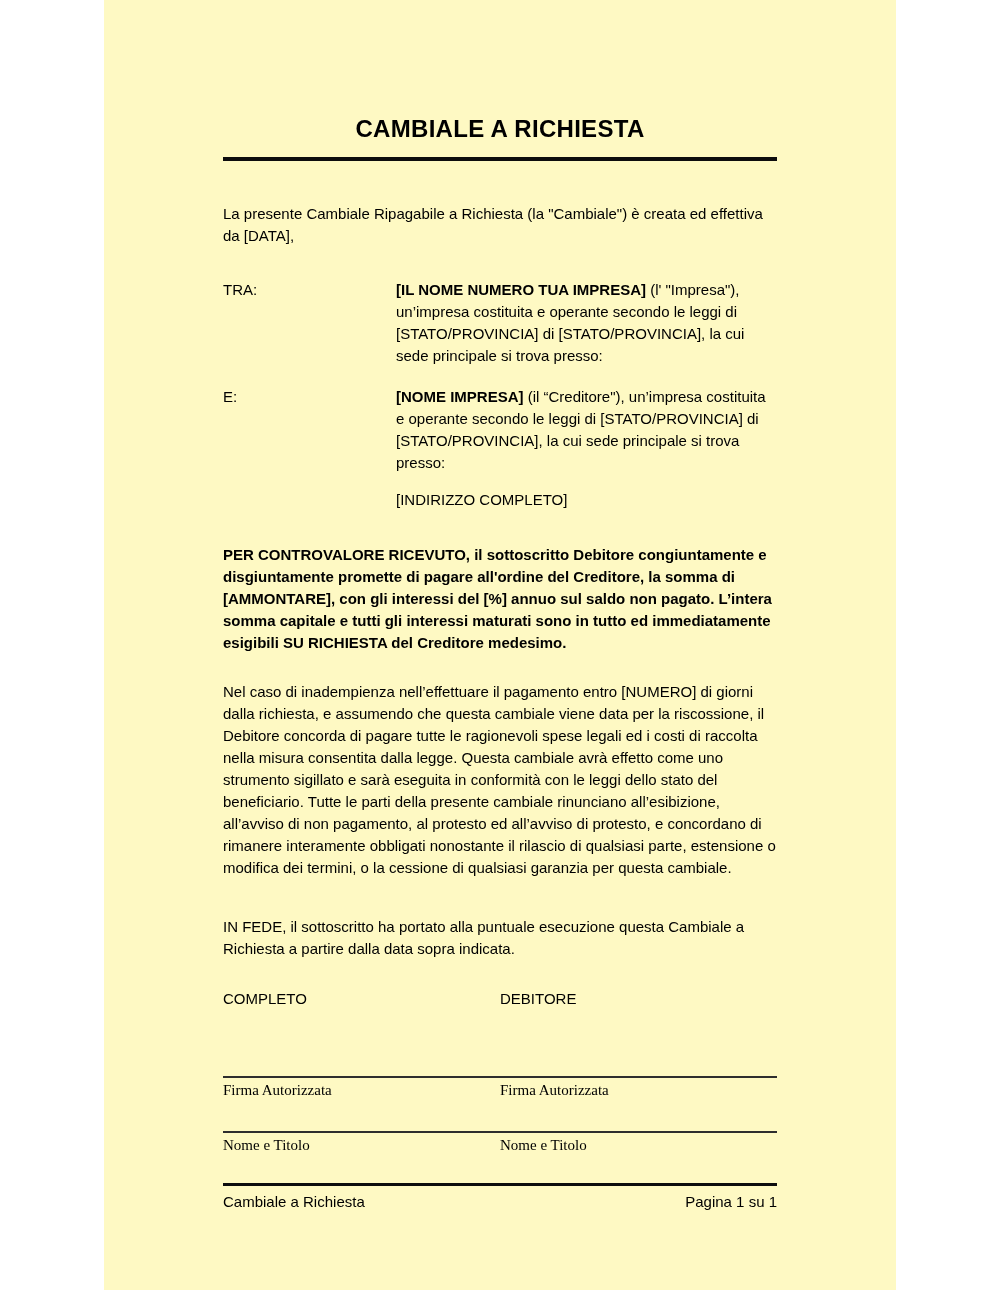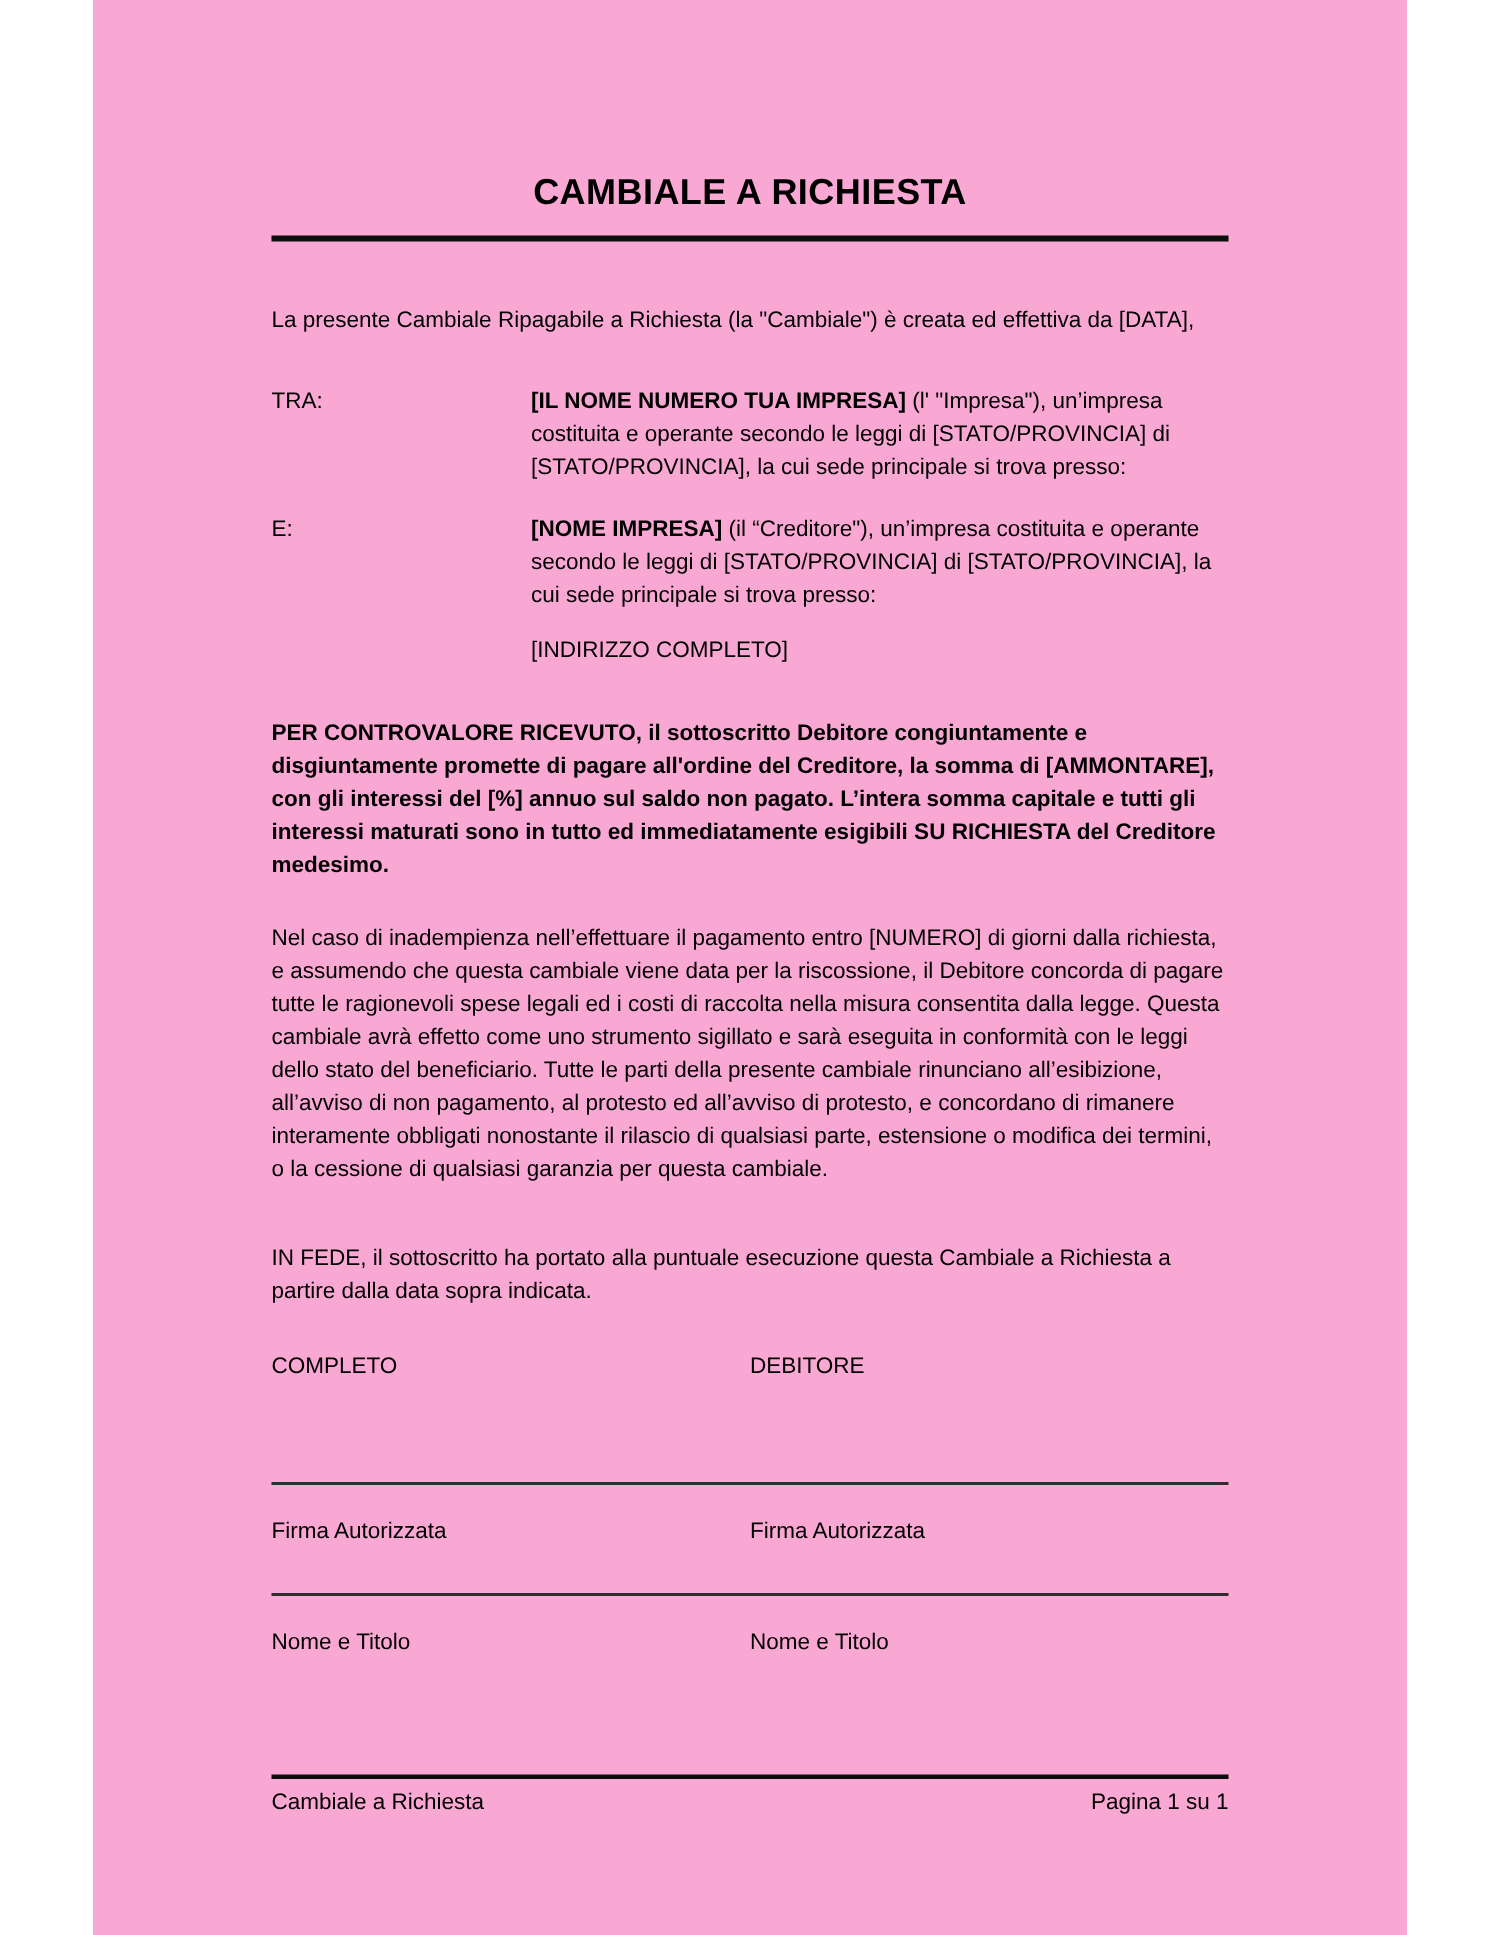--- a/index.html
+++ b/index.html
@@ -5,24 +5,24 @@
 <style>
   * { margin: 0; padding: 0; box-sizing: border-box; }
   html, body { background: #ffffff; }
   body {
     font-family: "Liberation Sans", "DejaVu Sans", sans-serif;
     color: #000000;
     -webkit-font-smoothing: antialiased;
   }
   .page {
     position: relative;
-    width: 876px;
+    width: 792px;
     height: 1290px;
     margin: 0 auto;
-    background: #f9a8d4;
+    background: #fef9c3;
     overflow: hidden;
   }
   .content {
     padding: 0 119px;
     font-size: 15px;
     line-height: 22px;
   }
   .doc-title {
     padding-top: 114px;
     text-align: center;
@@ -59,21 +59,21 @@
     justify-content: space-between;
   }
   .sig-col { width: 352px; }
   .sig-heading { font-size: 15px; }
   .sig-line {
     border-top: 2px solid #2e2e2e;
     height: 0;
   }
   .sig-line-first { margin-top: 66px; }
   .sig-line-second { margin-top: 30px; }
-  .sig-label { padding-top: 20px; }
+  .sig-label { padding-top: 1px; font-family: Liberation Serif, serif; }
 
   .page-footer {
     position: absolute;
     left: 119px;
     right: 119px;
     top: 1183px;
     border-top: 3px solid #0d0d0d;
     padding-top: 5px;
     display: flex;
     justify-content: space-between;

